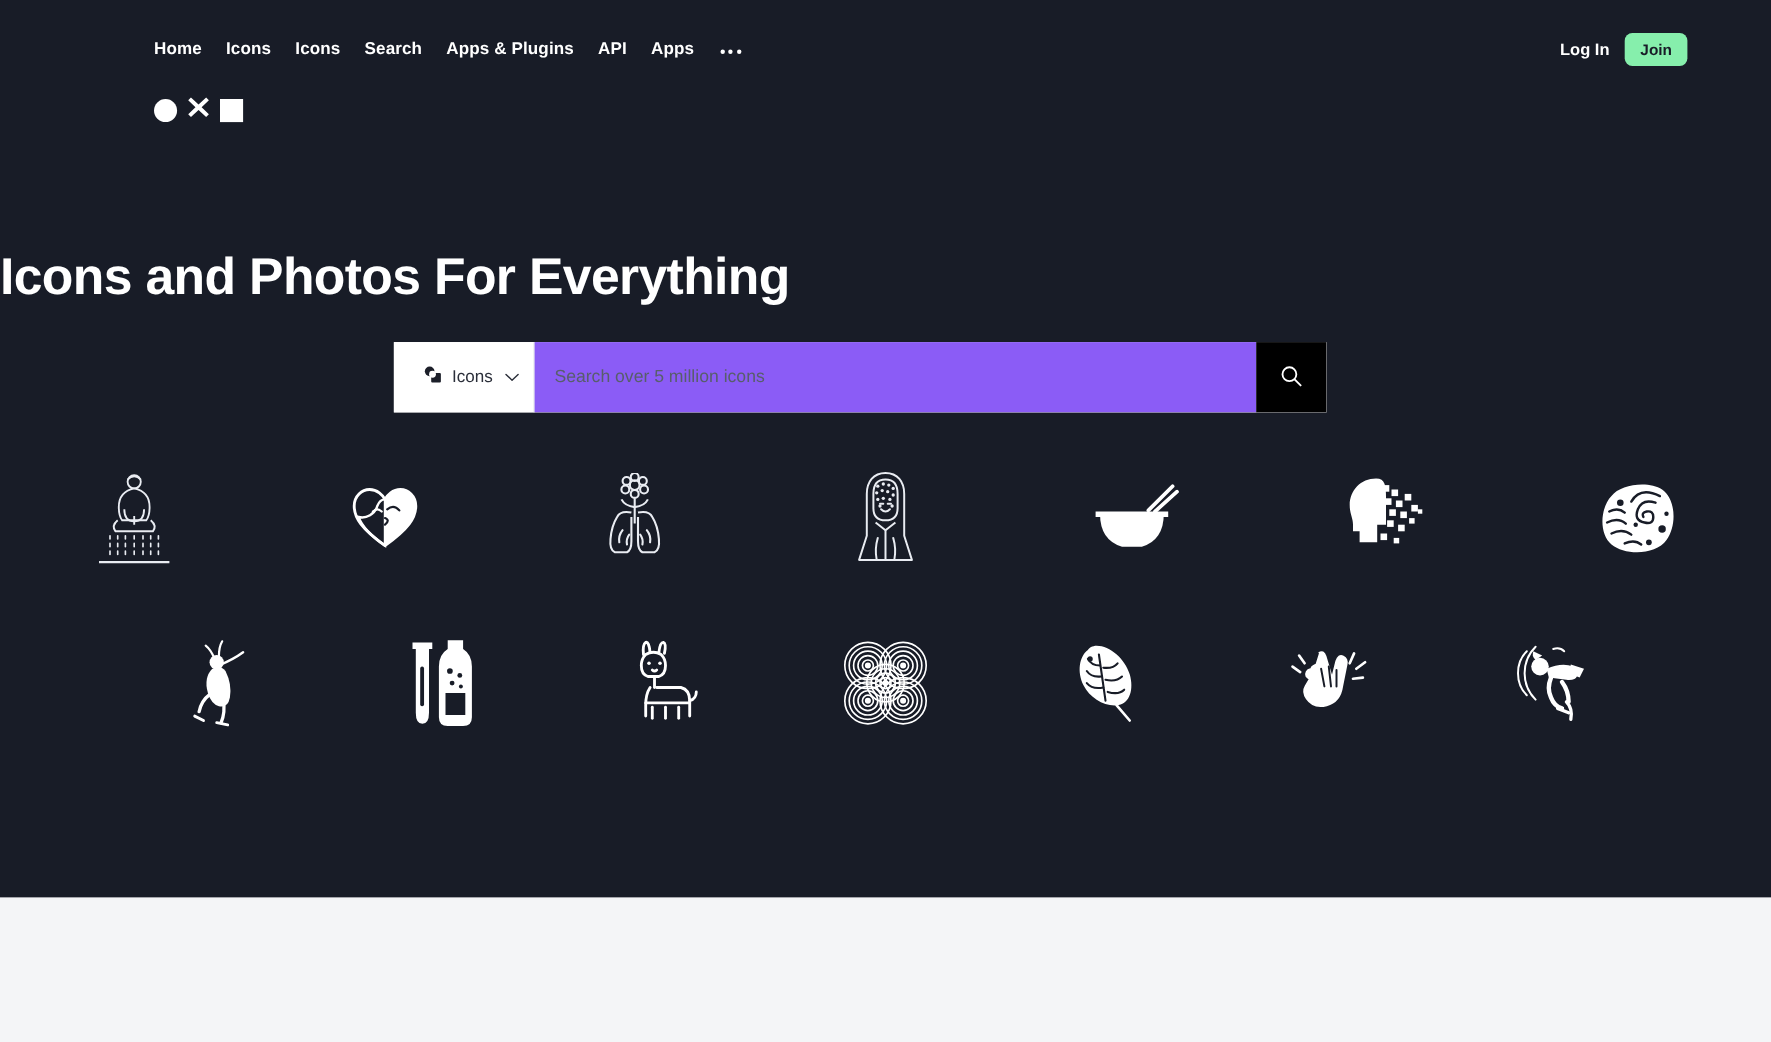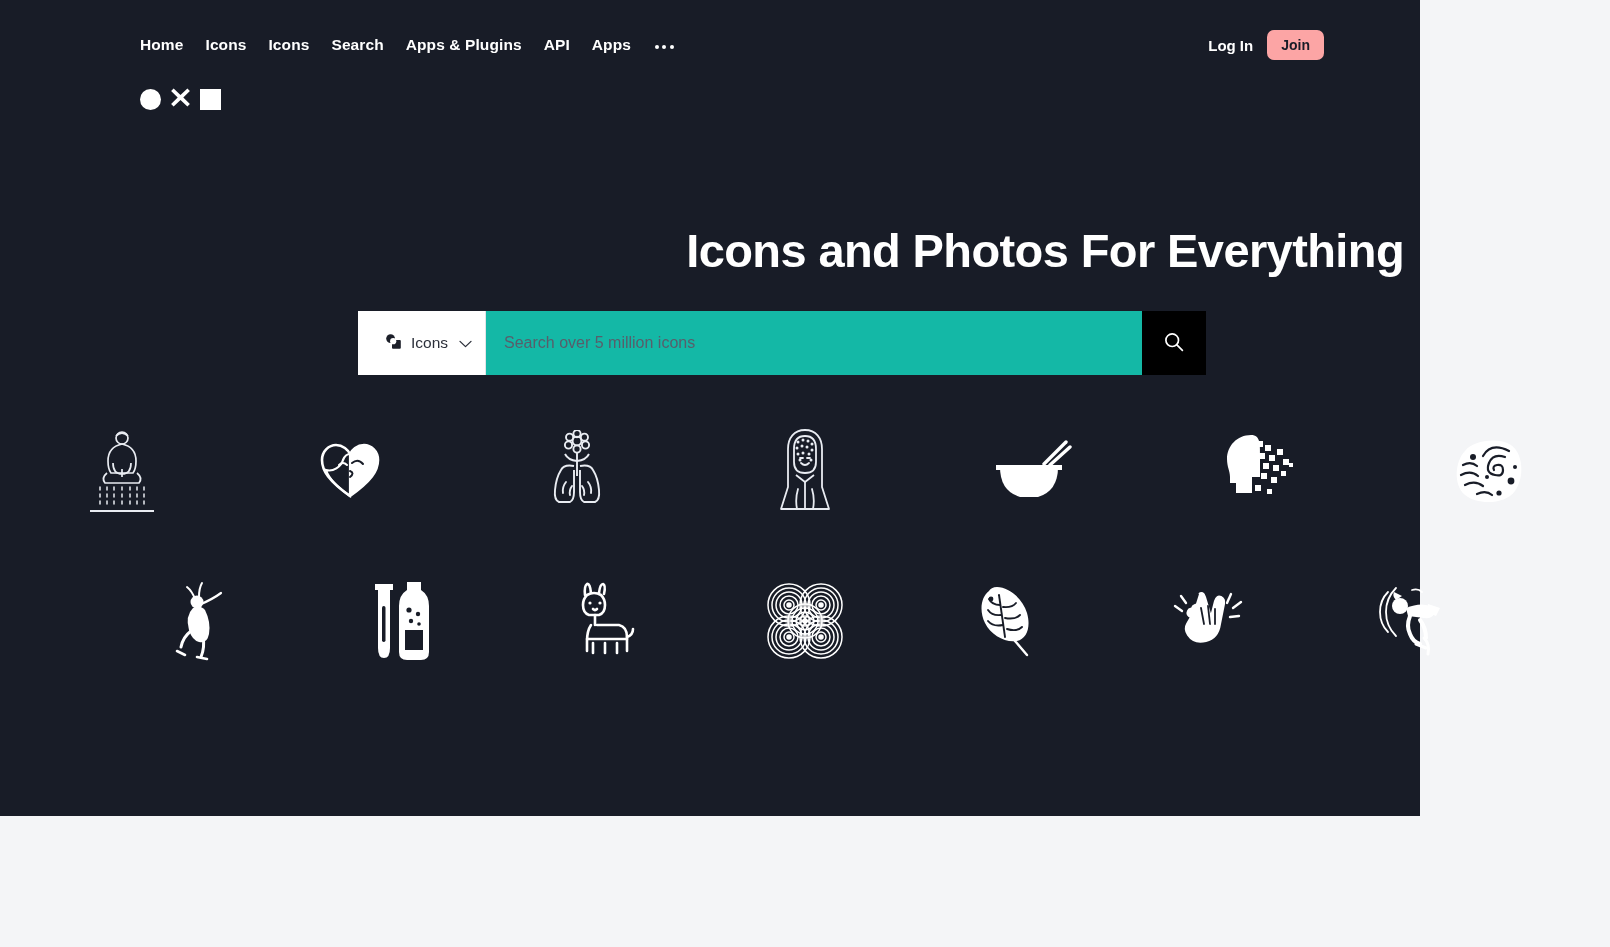--- a/index.html
+++ b/index.html
@@ -5,21 +5,21 @@
 <style>
   * { margin:0; padding:0; box-sizing:border-box; }
   html, body {
     width:1610px; height:947px;
     background:#F4F5F7;
     font-family:"Liberation Sans", sans-serif;
     overflow:hidden;
   }
   .hero {
     position:relative;
-    width:1420px;
+    width:1610px;
     height:816px;
     background:#181C27;
   }
 
   
   .topbar {
     position:absolute;
     top:0; left:0; right:0;
     height:84px;
     display:flex;
@@ -50,34 +50,34 @@
     padding:4px 2px 0 2px;
   }
   .nav-dots i {
     display:block;
     width:4px; height:4px;
     border-radius:50%;
     background:#FFFFFF;
   }
   .nav-right {
     margin-left:auto;
-    margin-right:96px;
+    margin-right:76px;
     display:flex;
     align-items:center;
     gap:14px;
     padding-top:6px;
   }
   .login-link {
     color:#FFFFFF;
     font-size:15px;
     font-weight:700;
     cursor:pointer;
   }
   .join-btn {
-    background:#fca5a5;
+    background:#86efac;
     color:#181C27;
     border:none;
     font-family:"Liberation Sans", sans-serif;
     font-size:14px;
     font-weight:700;
     border-radius:7px;
     padding:8px 14px;
     cursor:pointer;
     line-height:1;
   }
@@ -100,22 +100,22 @@
   .logo .lg-x { display:block; }
   .logo .lg-square {
     width:21px; height:21px;
     background:#FFFFFF;
   }
 
   
   .headline {
     position:absolute;
     top:224px;
-    left:0; right:16px;
-    text-align:right;
+    left:0; right:0;
+    text-align:left;
     color:#FFFFFF;
     font-size:47px;
     font-weight:700;
     letter-spacing:-0.6px;
     line-height:1.15;
   }
 
   
   .searchbar {
     position:absolute;
@@ -147,21 +147,21 @@
   }
   .chev {
     margin-left:auto;
     margin-right:13px;
     display:block;
   }
   .search-input {
     flex:1;
     border:none;
     outline:none;
-    background:#14b8a6;
+    background:#8b5cf6;
     font-family:"Liberation Sans", sans-serif;
     font-size:16px;
     color:#2B2F3A;
     padding:0 18px;
   }
   .search-input::placeholder { color:#585E6B; opacity:1; }
   .search-btn {
     width:64px;
     background:#000000;
     border:none;

